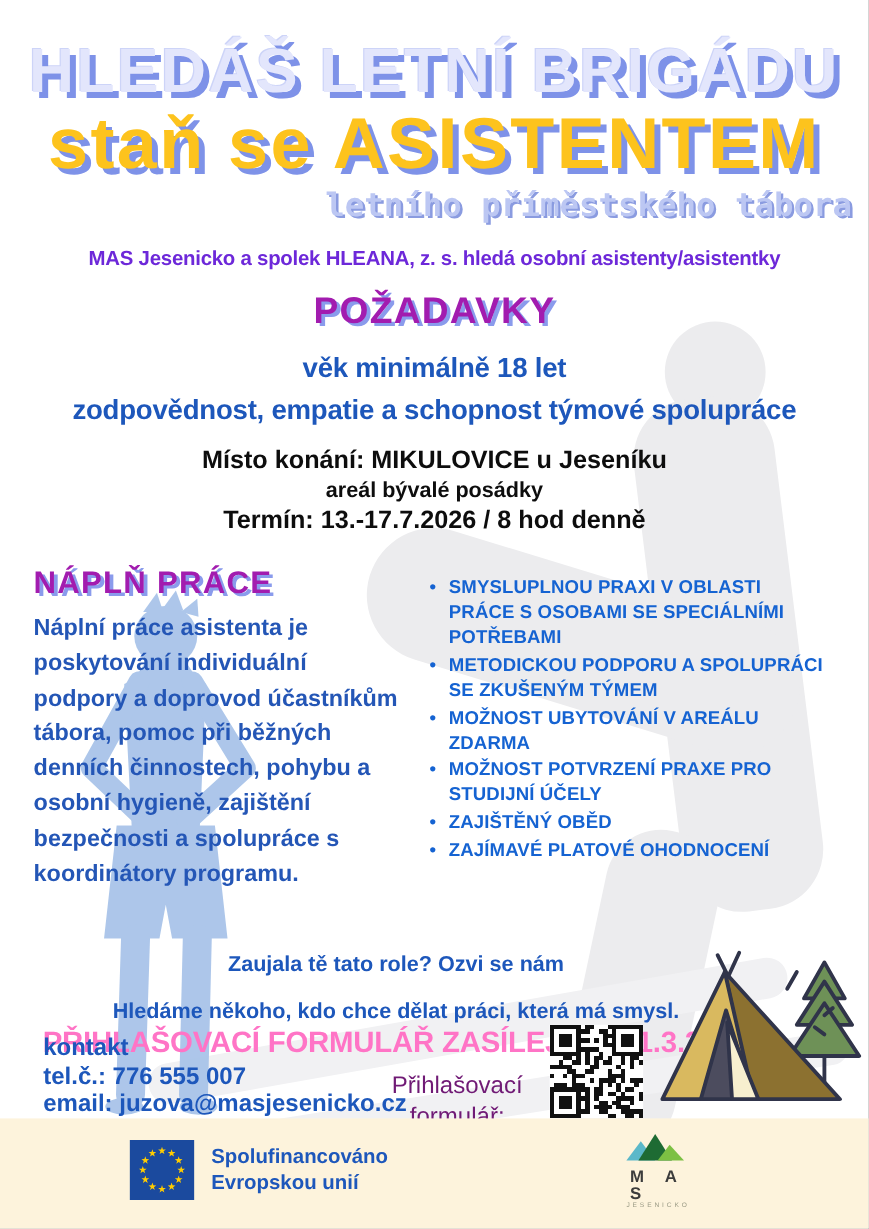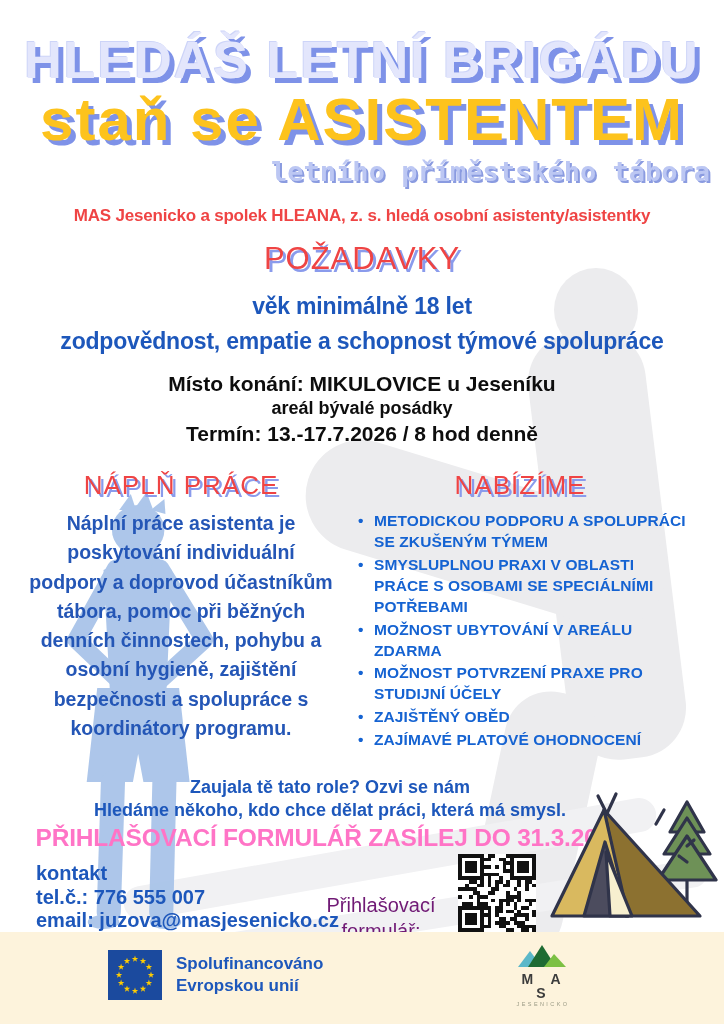--- a/index.html
+++ b/index.html
@@ -11,52 +11,52 @@
   .center{text-align:center;}
   .nowrap{white-space:nowrap;}
 
   .title1{margin-top:34px;font-size:52px;font-weight:800;letter-spacing:2px;
           color:#e3e6fc;text-shadow:5px 5px 0 #7e92e8, -1px -1px 0 #cdd4f8;line-height:1.02;}
   .title2{margin-top:2px;font-size:60px;font-weight:800;letter-spacing:2px;
           color:#fdc31d;text-shadow:5px 5px 0 #7e92e8;line-height:1.02;}
   .subtitle{margin-top:6px;padding-right:14px;text-align:right;
             font-family:"DejaVu Sans Mono",monospace;font-size:27px;font-weight:bold;
             color:#bcc7f3;text-shadow:2px 2px 0 #8a9be0;}
-  .intro{margin-top:16px;font-size:17px;font-weight:bold;color:#ef4444;line-height:1.5;letter-spacing:-0.2px;}
-  .pinkhead{font-weight:400;color:#ef4444;text-shadow:3px 3px 0 #8a9bec;letter-spacing:1px;}
+  .intro{margin-top:16px;font-size:17px;font-weight:bold;color:#6d28d9;line-height:1.5;letter-spacing:-0.2px;}
+  .pinkhead{font-weight:700;color:#a21caf;text-shadow:3px 3px 0 #8a9bec;letter-spacing:1px;}
   .req-head{margin-top:12px;font-size:31px;}
   .req-list{margin-top:12px;font-size:23px;font-weight:bold;color:#1d57bb;line-height:1.55;letter-spacing:-0.2px;}
   .event{margin-top:10px;color:#0d0d0d;}
   .event .l1{font-size:21px;font-weight:bold;line-height:1.3;}
   .event .l2{font-size:18px;font-weight:bold;line-height:1.25;}
   .event .l3{font-size:21px;font-weight:bold;line-height:1.3;}
 
-  .col-left{position:absolute;left:28px;top:470px;width:306px;text-align:center;}
+  .col-left{position:absolute;left:28px;top:470px;width:306px;}
   .col-right{position:absolute;left:352px;top:470px;width:336px;}
   .col-head{font-size:26px;}
   .job-desc{margin-top:8px;font-size:19.5px;font-weight:bold;color:#2456b6;line-height:1.5;}
   .offer-list{margin:10px 0 0 0;padding:0 0 0 22px;list-style:none;}
   .offer-list li{position:relative;font-size:15.5px;font-weight:bold;color:#1563d2;
                  line-height:1.35;margin-bottom:2px;letter-spacing:0.1px;}
   .offer-list li::before{content:"•";position:absolute;left:-16px;top:0;color:#1563d2;}
 
   .cta{position:absolute;left:0;top:776px;width:660px;text-align:center;}
-  .cta .c1,.cta .c2{font-size:18px;font-weight:bold;color:#1d57bb;line-height:1.25;}
+  .cta .c1,.cta .c2{font-size:18px;font-weight:bold;color:#1d57bb;line-height:1.25;margin-top:16px;}
   .cta .deadline{margin-top:3px;font-size:24.5px;font-weight:800;color:#ff74c6;letter-spacing:-0.2px;}
 
   .contact{position:absolute;left:36px;top:862px;font-size:20px;font-weight:bold;color:#1d57bb;line-height:1.18;}
   .form-label{position:absolute;left:310px;top:892px;width:142px;text-align:center;
               font-size:20px;font-weight:normal;color:#701a75;line-height:1.3;}
   .qr{position:absolute;left:458px;top:854px;width:78px;height:78px;background:#fff;}
   .tent{position:absolute;left:546px;top:788px;width:172px;height:146px;}
 
   .footer{position:absolute;left:0;top:932px;width:724px;height:92px;background:#fdf3dc;}
   .eu{position:absolute;left:108px;top:18px;display:flex;align-items:center;gap:14px;}
   .eu-text{font-size:17px;font-weight:bold;color:#1d57bb;line-height:1.3;}
-  .mas{position:absolute;left:506px;top:12px;width:72px;text-align:center;}
+  .mas{position:absolute;left:520px;top:12px;width:72px;text-align:left;}
   .mas-text{font-size:14px;font-weight:bold;color:#3c3c3c;letter-spacing:7px;margin-left:5px;line-height:1;}
   .mas-sub{font-size:5.5px;color:#9a9a85;letter-spacing:2.4px;margin-left:2px;line-height:1.6;}
 </style>
 </head>
 <body>
 
 <div class="poster">
 
   <svg class="bg" viewBox="0 0 724 1024">
 
@@ -108,24 +108,23 @@
       <div class="l2 nowrap">areál bývalé posádky</div>
       <div class="l3 nowrap">Termín: 13.-17.7.2026 / 8 hod denně</div>
     </div>
 
     <div class="col-left">
       <div class="pinkhead col-head">NÁPLŇ PRÁCE</div>
       <div class="job-desc">Náplní práce asistenta je poskytování individuální podpory a doprovod účastníkům tábora, pomoc při běžných denních činnostech, pohybu a osobní hygieně, zajištění bezpečnosti a spolupráce s koordinátory programu.</div>
     </div>
 
     <div class="col-right">
-      <div class="pinkhead col-head center">NABÍZÍME</div>
       <ul class="offer-list">
+        <li>SMYSLUPLNOU PRAXI V OBLASTI PRÁCE S OSOBAMI SE SPECIÁLNÍMI POTŘEBAMI</li>
         <li>METODICKOU PODPORU A SPOLUPRÁCI SE ZKUŠENÝM TÝMEM</li>
-        <li>SMYSLUPLNOU PRAXI V OBLASTI PRÁCE S OSOBAMI SE SPECIÁLNÍMI POTŘEBAMI</li>
         <li>MOŽNOST UBYTOVÁNÍ V AREÁLU ZDARMA</li>
         <li>MOŽNOST POTVRZENÍ PRAXE PRO STUDIJNÍ ÚČELY</li>
         <li>ZAJIŠTĚNÝ OBĚD</li>
         <li>ZAJÍMAVÉ PLATOVÉ OHODNOCENÍ</li>
       </ul>
     </div>
 
     <div class="cta">
       <div class="c1 nowrap">Zaujala tě tato role? Ozvi se nám</div>
       <div class="c2 nowrap">Hledáme někoho, kdo chce dělat práci, která má smysl.</div>

